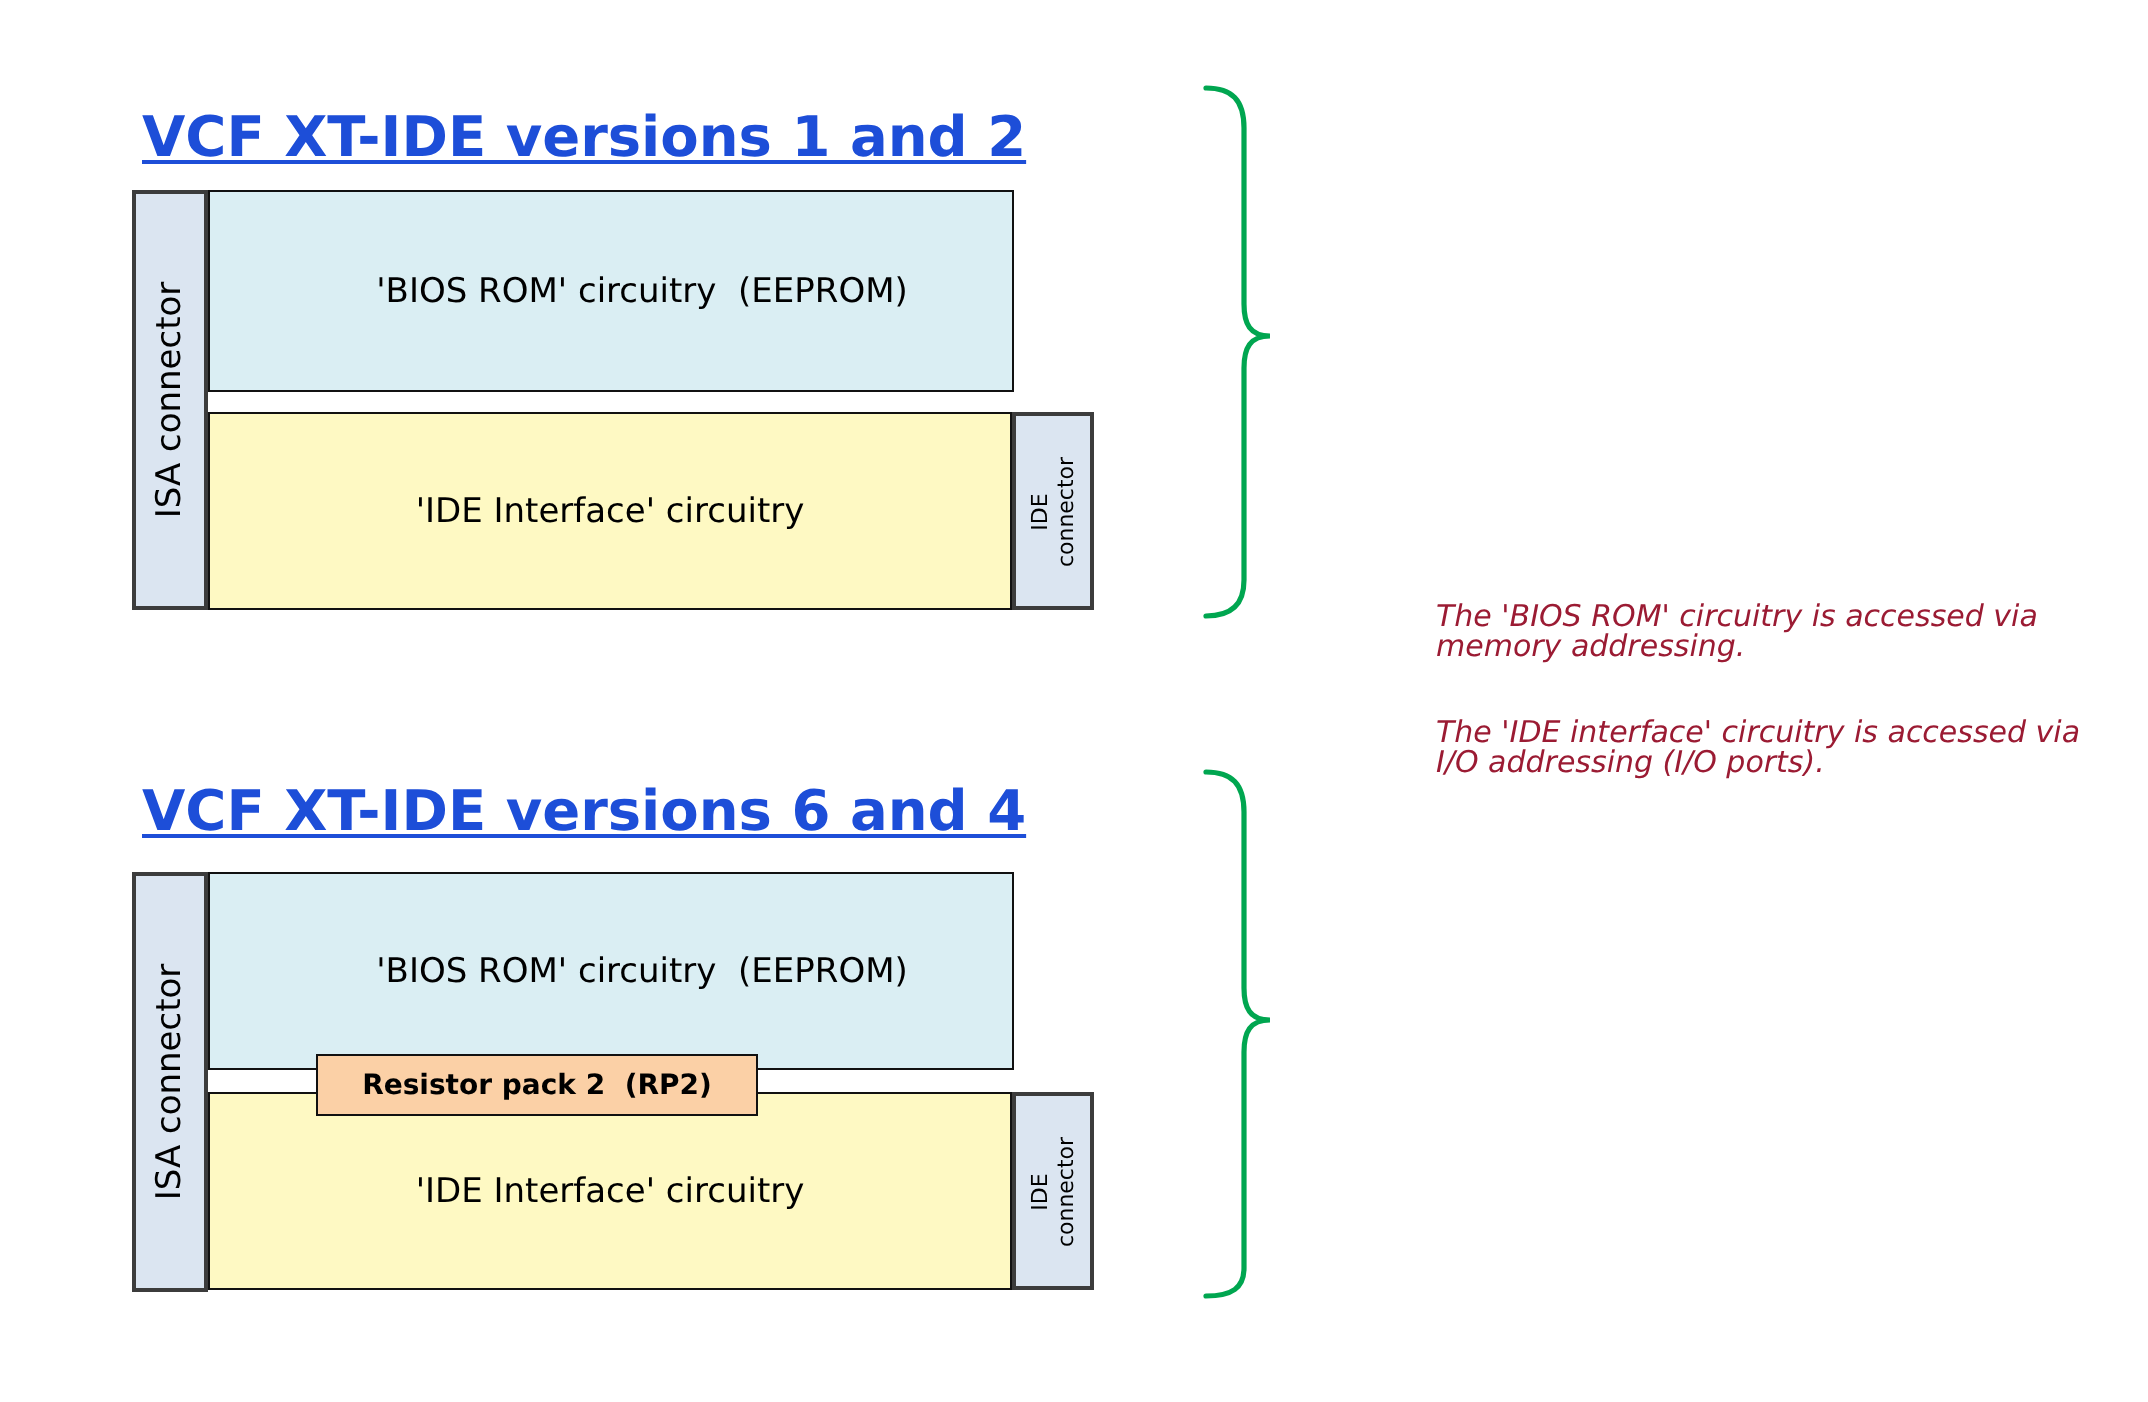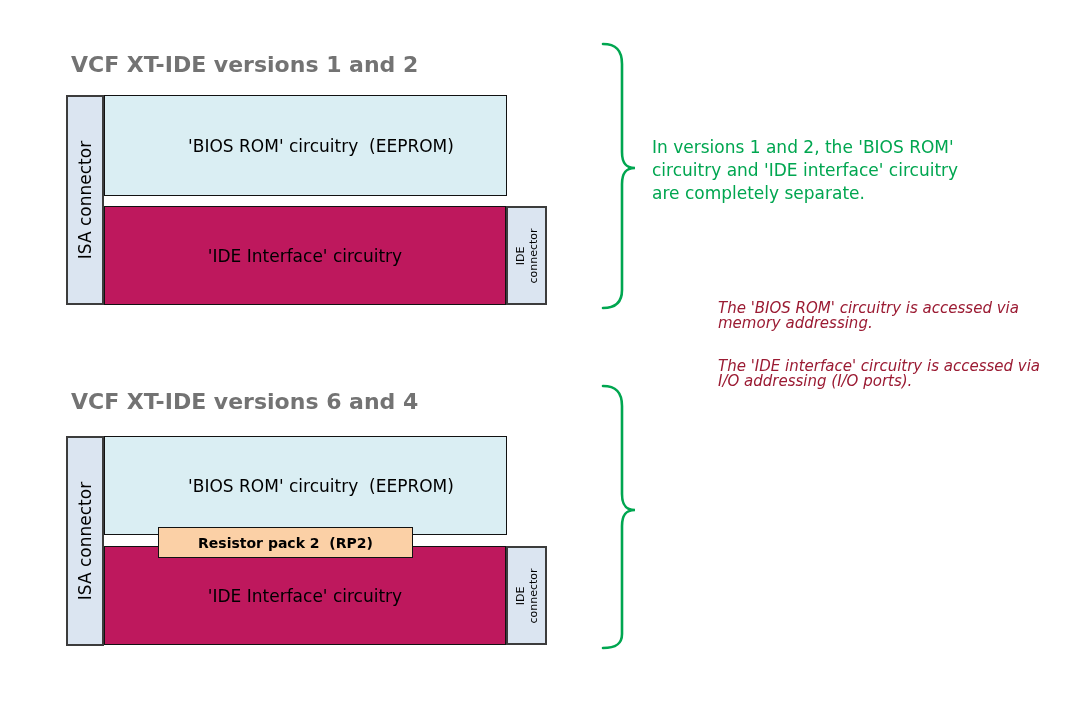--- a/index.html
+++ b/index.html
@@ -5,25 +5,26 @@
   html,body{margin:0;padding:0;background:#ffffff;}
   .canvas{
     position:relative;
     width:1074px;height:701px;
     background:#ffffff;
     font-family:"DejaVu Sans","Liberation Sans",sans-serif;
     overflow:hidden;
   }
   .title{
     position:absolute;
-    font-size:22px;
+    font-size:28px;
     font-weight:bold;
-    color:#737373;
+    color:#1d4ed8;
     white-space:pre;
     letter-spacing:0px;
+    text-decoration:underline;
   }
   .t1{left:71px;top:52px;}
   .t2{left:71px;top:389px;}
 
   .box{
     position:absolute;
     box-sizing:border-box;
     display:flex;
     align-items:center;
     justify-content:center;
@@ -33,40 +34,40 @@
     border:2px solid #3c3c3c;
     z-index:2;
   }
   .bios{
     background:#daeef3;
     border:1.5px solid #111111;
     z-index:1;
     padding-left:31px;
   }
   .ide{
-    background:#be185d;
+    background:#fef9c3;
     border:1.5px solid #111111;
     z-index:1;
   }
   .resistor{
     background:#fbd0a6;
     border:1.5px solid #111111;
     z-index:3;
     font-weight:bold;
     font-size:14px;
     color:#000000;
   }
   .isa1{left:66px;top:95px;width:38px;height:210px;}
   .bios1{left:104px;top:95px;width:403px;height:101px;}
   .ide1{left:104px;top:206px;width:402px;height:99px;}
   .idec1{left:506px;top:206px;width:41px;height:99px;}
 
   .isa2{left:66px;top:436px;width:38px;height:210px;}
   .bios2{left:104px;top:436px;width:403px;height:99px;}
-  .res2{left:158px;top:527px;width:255px;height:31px;}
+  .res2{left:158px;top:527px;width:221px;height:31px;}
   .ide2{left:104px;top:546px;width:402px;height:99px;}
   .idec2{left:506px;top:546px;width:41px;height:99px;}
 
   .hlabel{
     font-size:17px;
     color:#000000;
     white-space:pre;
   }
   .reslabel{white-space:pre;}
   .vtext{
@@ -127,23 +128,20 @@
   </div>
   <div class="box connector idec1">
     <span class="vtext small">IDE
 connector</span>
   </div>
 
   <svg class="brace b1" width="48" height="280" viewBox="0 0 48 280">
     <path d="M 8 6 C 21 6 27 12 27 26 L 27 114 C 27 124 30 130 40 130 C 30 130 27 136 27 146 L 27 252 C 27 264 21 270 8 270"></path>
   </svg>
 
-  <div class="note n1">In versions 1 and 2, the 'BIOS ROM'
-circuitry and 'IDE interface' circuitry
-are completely separate.</div>
 
   <div class="footnote f1">The 'BIOS ROM' circuitry is accessed via
 memory addressing.</div>
   <div class="footnote f2">The 'IDE interface' circuitry is accessed via
 I/O addressing (I/O ports).</div>
 
   <div class="title t2">VCF XT-IDE versions 6 and 4</div>
 
   <div class="box connector isa2">
     <span class="vtext">ISA connector</span>

